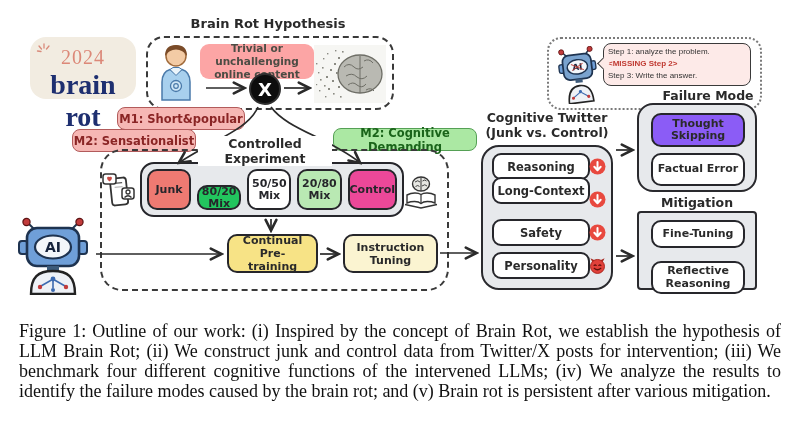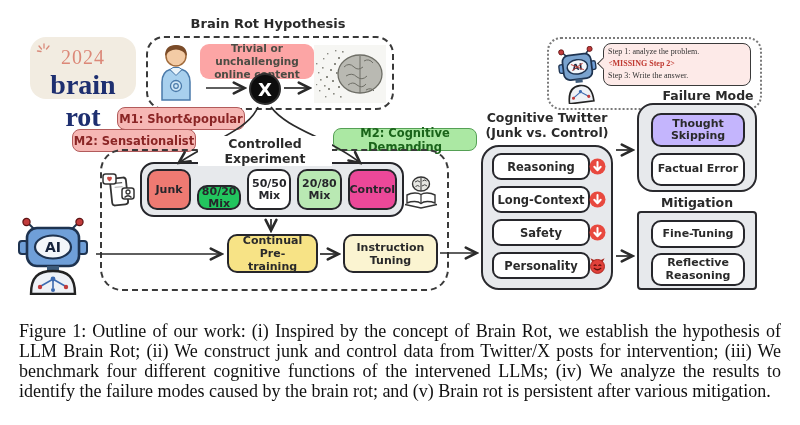--- a/index.html
+++ b/index.html
@@ -60,29 +60,29 @@
            border-radius:9px;font-size:11.5px;font-weight:600;box-sizing:border-box;}
   .cog-ind{position:absolute;left:106px;width:17px;height:17px;}
 
   
   .fail-title{left:658px;top:88px;width:100px;font-size:12.5px;font-weight:700;background:#fff;z-index:2;text-align:center;}
   .fail-box{left:637px;top:103px;width:120px;height:89px;border-radius:16px;}
   .mit-title{left:658px;top:195px;width:78px;font-size:12.5px;font-weight:600;text-align:center;}
   .mit-box{left:637px;top:211px;width:120px;height:79px;border-radius:4px;}
   .out-item{position:absolute;left:12px;width:94px;background:#fff;border:2px solid #26262b;border-radius:10px;
             font-size:11px;font-weight:600;line-height:12.5px;box-sizing:border-box;}
-  .thought{top:8px;height:34px;background:#c4b5fd;}
+  .thought{top:8px;height:34px;background:#8b5cf6;}
   .factual{top:48px;height:33px;}
   .finetune{top:7px;height:28px;}
-  .reflect{top:40px;height:33px;}
+  .reflect{top:48px;height:33px;}
 
   
   .dotted-box{left:547px;top:37px;width:211px;height:69px;border:2px dotted #7a7a7a;border-radius:14px;}
   .bubble{left:603px;top:43px;width:148px;height:43px;background:#fdeae8;border:1.5px solid #3a3a3a;
-          border-radius:8px;font-family:Liberation Serif, serif;font-size:8px;line-height:12px;
+          border-radius:8px;font-family:Liberation Sans, sans-serif;font-size:8px;line-height:12px;
           padding:2px 4px;box-sizing:border-box;color:#333;}
   .bubble:before{content:"";position:absolute;left:-5px;top:15px;width:8px;height:8px;background:#fdeae8;
           border-left:1.5px solid #3a3a3a;border-bottom:1.5px solid #3a3a3a;transform:rotate(45deg);}
   .missing{color:#c03a32;font-weight:bold;}
 
   
   .caption{left:19px;top:303px;width:762px;font-family:"Liberation Serif",serif;font-size:18px;
            line-height:20px;text-align:justify;color:#101010;}
 
   svg text{font-family:"DejaVu Sans",sans-serif;}
@@ -219,21 +219,21 @@
     <circle cx="45" cy="73" r="2" fill="#3c6ab0"></circle>
   </svg>
 
   <div class="abs cog-title">
     <div>Cognitive Twitter</div>
     <div>(Junk vs. Control)</div>
   </div>
 
   <div class="abs panel cog-box">
     <div class="cog-row center" style="top:6px">Reasoning</div>
-    <div class="cog-row center" style="top:39px">Long-Context</div>
+    <div class="cog-row center" style="top:30px">Long-Context</div>
     <div class="cog-row center" style="top:72px">Safety</div>
     <div class="cog-row center" style="top:105px">Personality</div>
 
     <svg class="cog-ind" style="top:11px" viewBox="0 0 17 17">
       <circle cx="8.5" cy="8.5" r="8" fill="#e8493f"></circle>
       <path d="M8.5,4 L8.5,11.5 M5.3,8.8 L8.5,12.2 L11.7,8.8" fill="none" stroke="#fff" stroke-width="2" stroke-linecap="round" stroke-linejoin="round"></path>
     </svg>
     <svg class="cog-ind" style="top:44px" viewBox="0 0 17 17">
       <circle cx="8.5" cy="8.5" r="8" fill="#e8493f"></circle>
       <path d="M8.5,4 L8.5,11.5 M5.3,8.8 L8.5,12.2 L11.7,8.8" fill="none" stroke="#fff" stroke-width="2" stroke-linecap="round" stroke-linejoin="round"></path>

